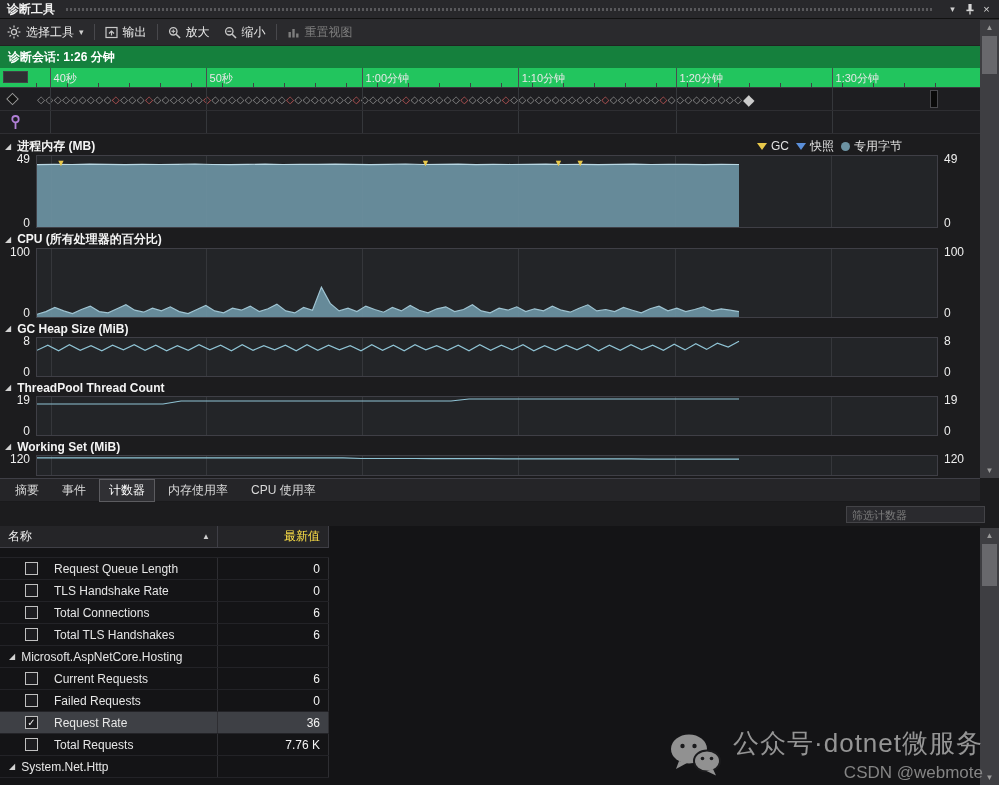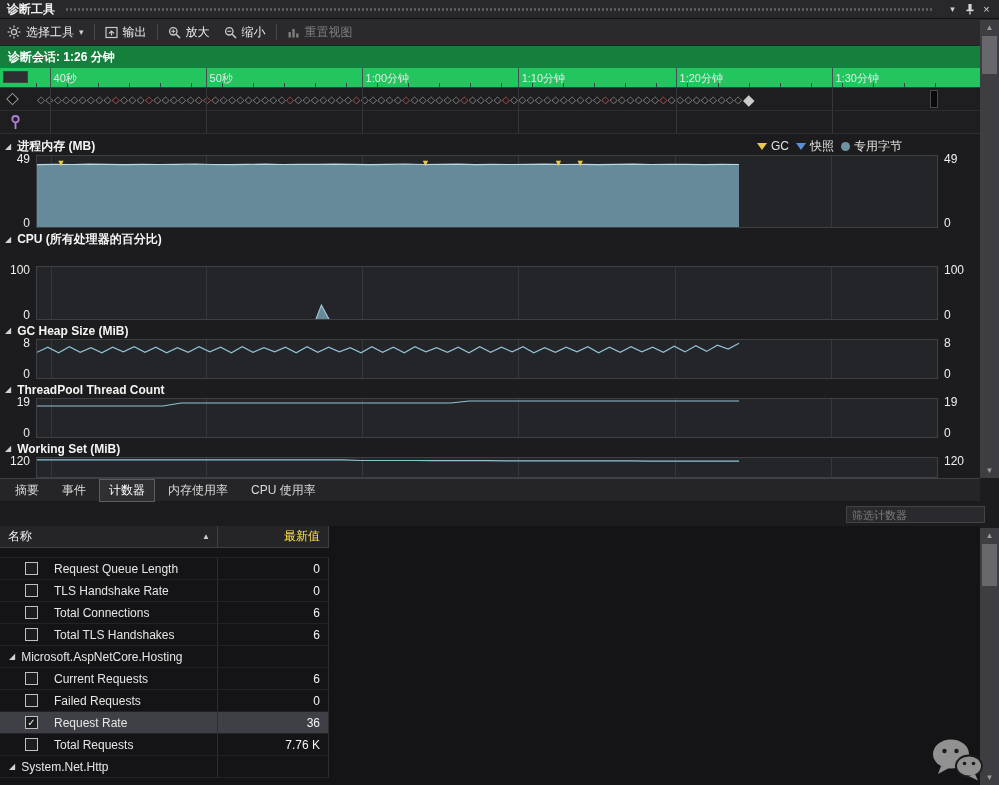--- a/index.html
+++ b/index.html
@@ -376,21 +376,21 @@
       <div class="axis-r-sp">
         <span class="ylab-max">49</span>
         <span class="ylab-min">0</span>
       </div>
     </div>
 
     <div class="section-header">
       <span class="exp">◢</span>
       <span class="sec-title">CPU (所有处理器的百分比)</span>
     </div>
-    <div class="plot-row" style="height:54px;margin-top:18px;">
+    <div class="plot-row" style="height:70px;">
       <div class="gutter">
         <span class="ylab-max">100</span>
         <span class="ylab-min">0</span>
       </div>
       <div class="plot gridhost">
           <div class="gridline" style="left: 1.5%;"></div>
           <div class="gridline" style="left: 18.8%;"></div>
           <div class="gridline" style="left: 36.1%;"></div>
           <div class="gridline" style="left: 53.4%;"></div>
           <div class="gridline" style="left: 70.9%;"></div>
@@ -612,15 +612,19 @@
     <svg width="52" height="46" viewBox="0 0 52 46">
       <ellipse cx="20" cy="17" rx="18" ry="14.5" fill="#9c9c9c"></ellipse>
       <path d="M10 29 L7 37 L18 31 Z" fill="#9c9c9c"></path>
       <circle cx="13.5" cy="14" r="2.2" fill="#1c1c1e"></circle>
       <circle cx="25.5" cy="14" r="2.2" fill="#1c1c1e"></circle>
       <ellipse cx="38" cy="29" rx="13" ry="10.5" fill="#9c9c9c" stroke="#1c1c1e" stroke-width="2"></ellipse>
       <path d="M44 37 L47 43.5 L37.5 39 Z" fill="#9c9c9c"></path>
       <circle cx="33.5" cy="26.5" r="1.8" fill="#1c1c1e"></circle>
       <circle cx="42.5" cy="26.5" r="1.8" fill="#1c1c1e"></circle>
     </svg>
+    <div>
+      <div class="wm-text1">公众号·dotnet微服务</div>
+      <div class="wm-text2">CSDN @webmote</div>
+    </div>
   </div>
 
 </div>
 
 </body></html>

